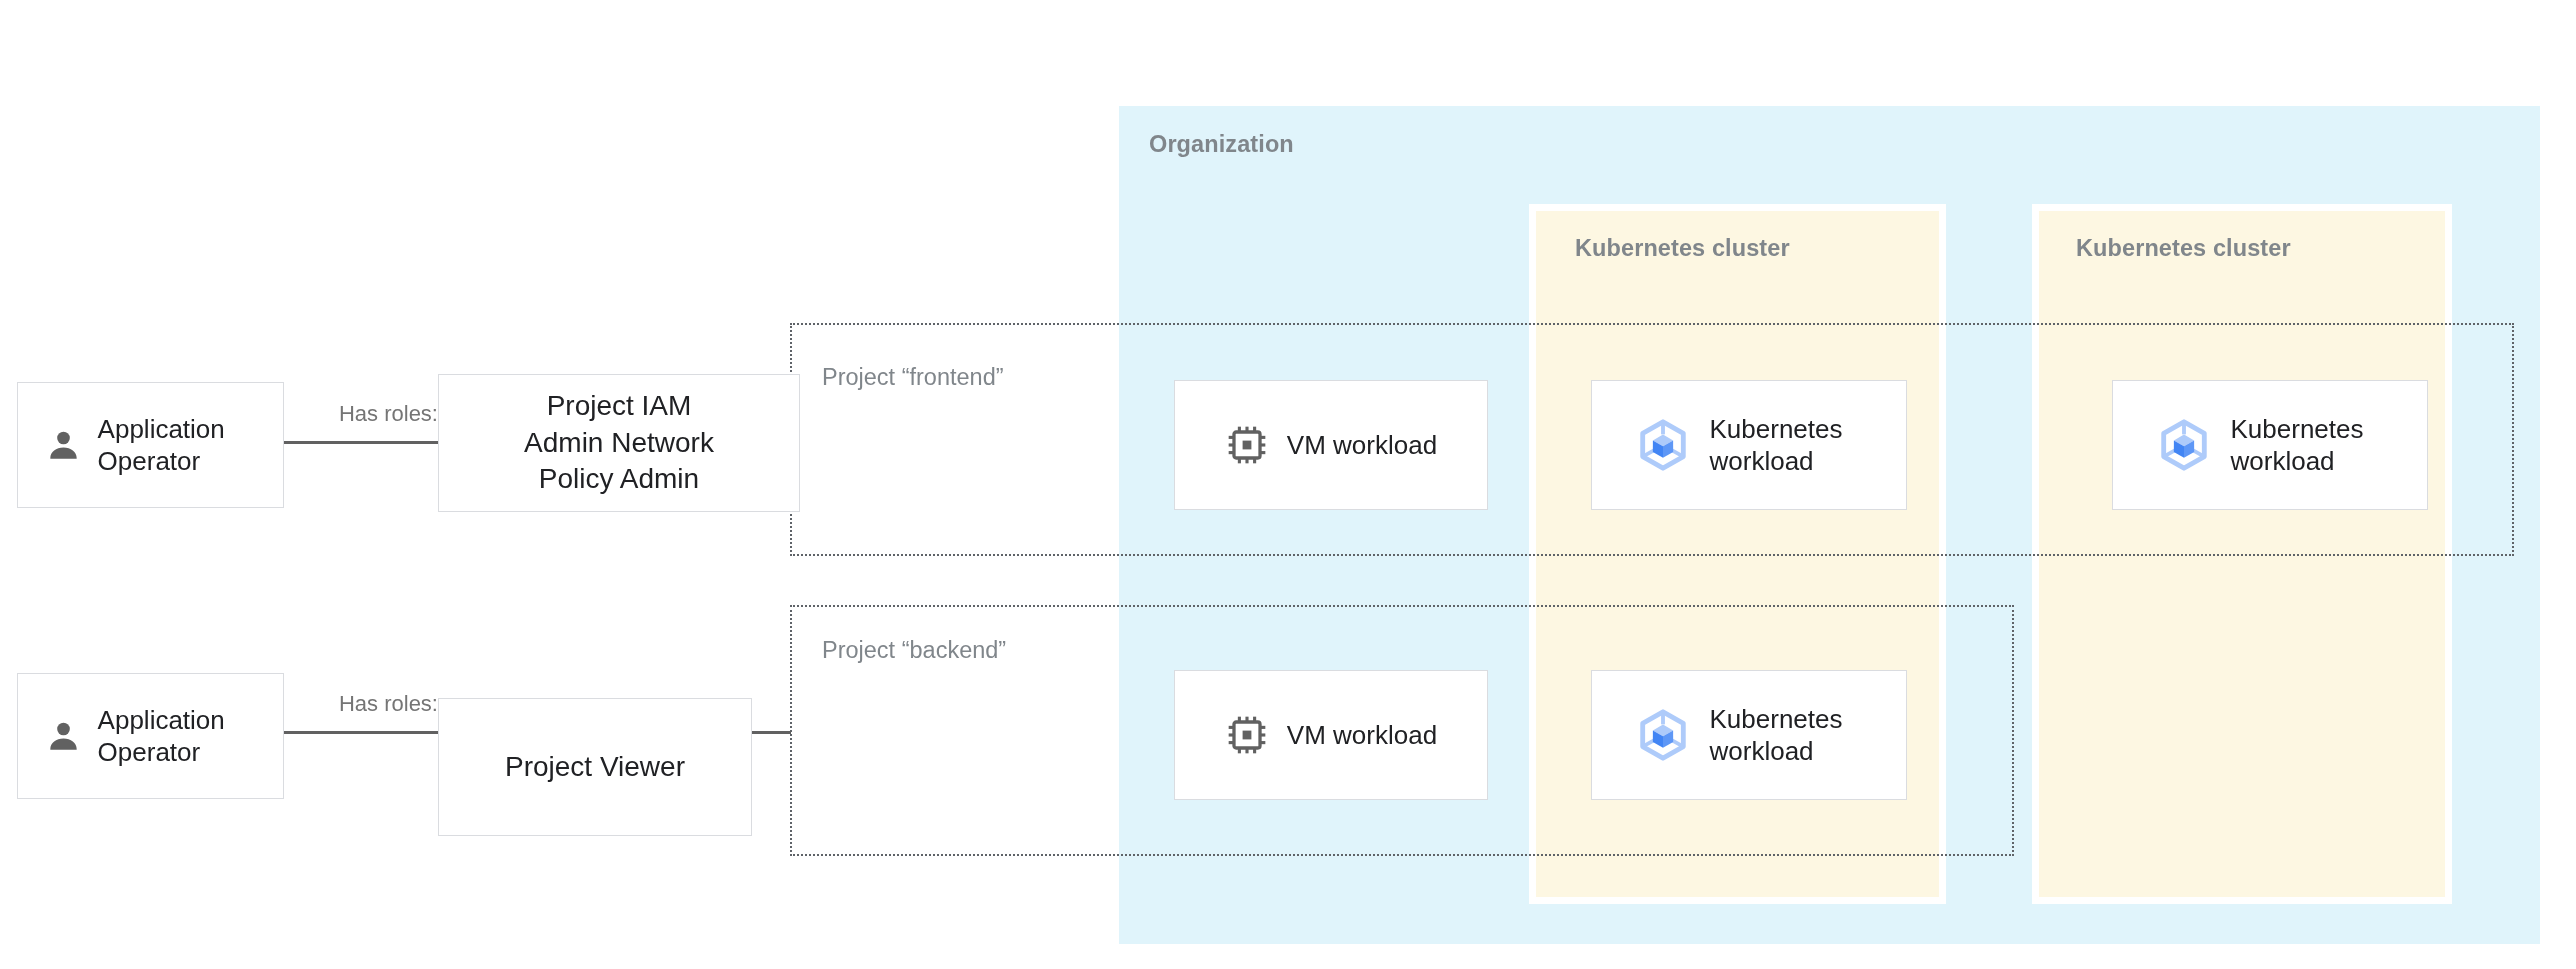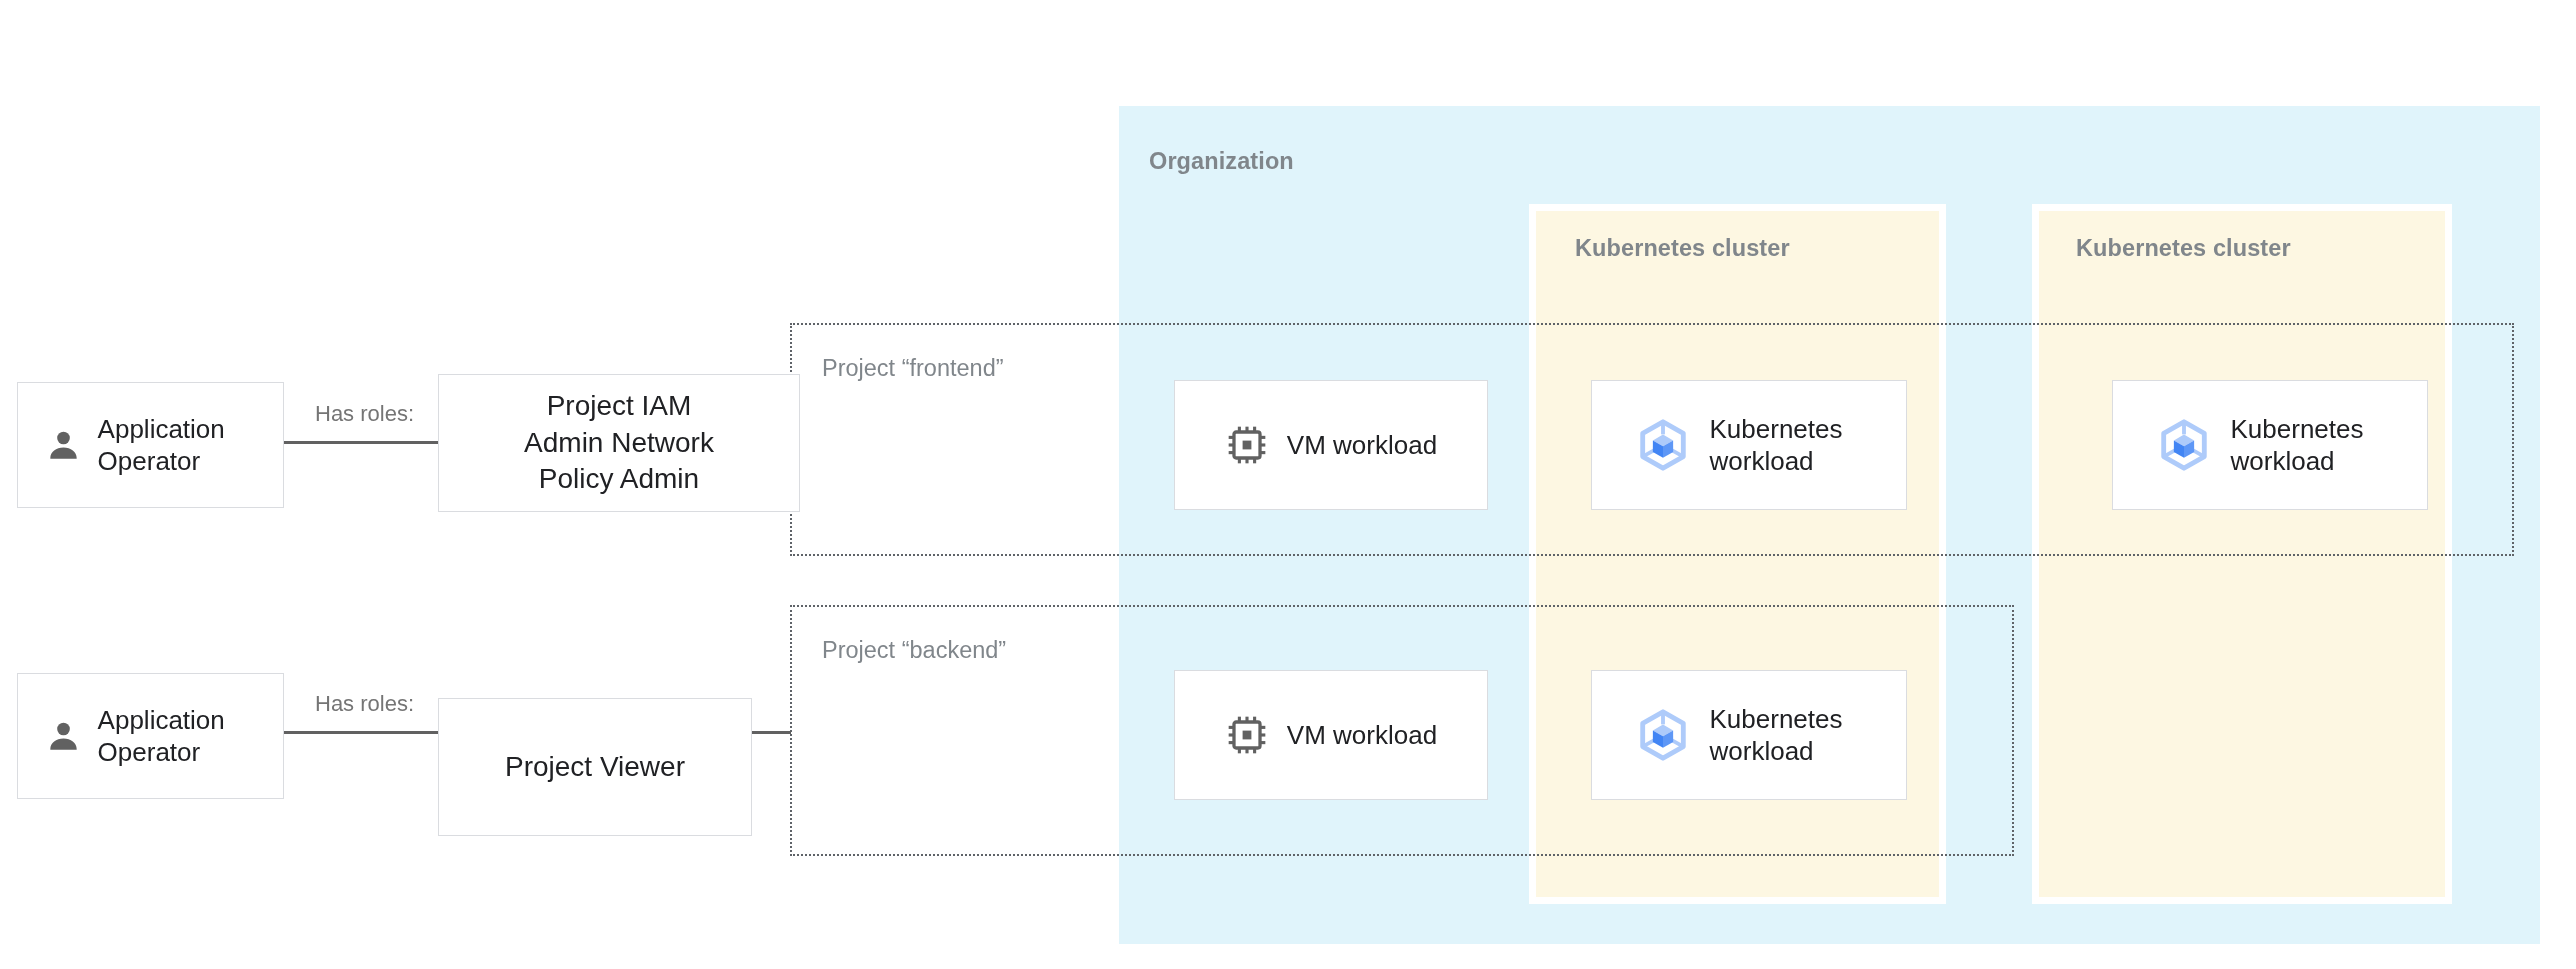--- a/index.html
+++ b/index.html
@@ -20,43 +20,43 @@
   .node{
     background:#ffffff;border:1.4px solid #DADCE0;z-index:4;
     display:flex;align-items:center;justify-content:center;
   }
   .node .txt{font-size:26px;line-height:1.25;color:#202124;}
   .role-node .txt{font-size:28px;line-height:1.3;text-align:center;}
   .node .icon-wrap{display:flex;align-items:center;justify-content:center;flex:none;}
 
   
   .connector{height:2.8px;background:#616161;z-index:3;}
-  .relation-label{font-size:22px;color:#757575;text-align:left;z-index:5;white-space:nowrap;padding-left:32px;}
+  .relation-label{font-size:22px;color:#757575;text-align:right;z-index:5;white-space:nowrap;padding-left:32px;}
 
   .two-line{display:inline-block;}
   .k8s-text{max-width:155px;}
   .iam-text{max-width:197px;}
   .op-text{max-width:159px;}
 </style>
 </head>
 <body>
 
 <div id="canvas">
 
   <div class="abs org-zone" style="left:1119px;top:106px;width:1421px;height:838px;"></div>
-  <div class="abs zone-label" style="left:1149px;top:148px;">Organization</div>
+  <div class="abs zone-label" style="left:1149px;top:131px;">Organization</div>
 
   <div class="abs cluster-zone" style="left:1529px;top:204px;width:417px;height:700px;"></div>
   <div class="abs zone-label" style="left:1575px;top:235px;">Kubernetes cluster</div>
 
   <div class="abs cluster-zone" style="left:2032px;top:204px;width:420px;height:700px;"></div>
   <div class="abs zone-label" style="left:2076px;top:235px;">Kubernetes cluster</div>
 
   <div class="abs project-box" style="left:790px;top:323px;width:1724px;height:233px;"></div>
-  <div class="abs project-label" style="left:822px;top:355px;">Project “frontend”</div>
+  <div class="abs project-label" style="left:822px;top:364px;">Project “frontend”</div>
 
   <div class="abs project-box" style="left:790px;top:605px;width:1224px;height:251px;"></div>
   <div class="abs project-label" style="left:822px;top:637px;text-align:center;">Project “backend”</div>
 
   <div class="abs connector" style="left:283px;top:441px;width:155px;"></div>
   <div class="abs relation-label" style="left:283px;top:401px;width:155px;">Has roles:</div>
   <div class="abs connector" style="left:751px;top:441px;width:40px;"></div>
 
   <div class="abs connector" style="left:283px;top:731px;width:155px;"></div>
   <div class="abs relation-label" style="left:283px;top:691px;width:155px;">Has roles:</div>

